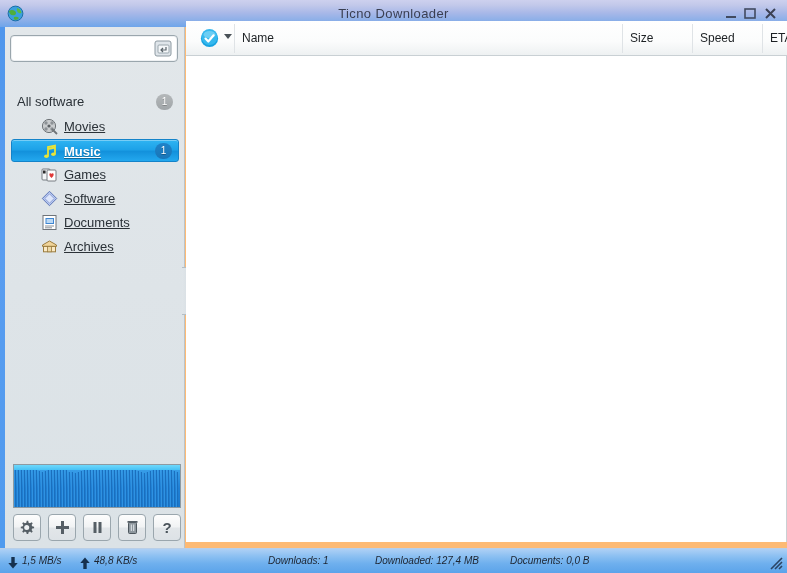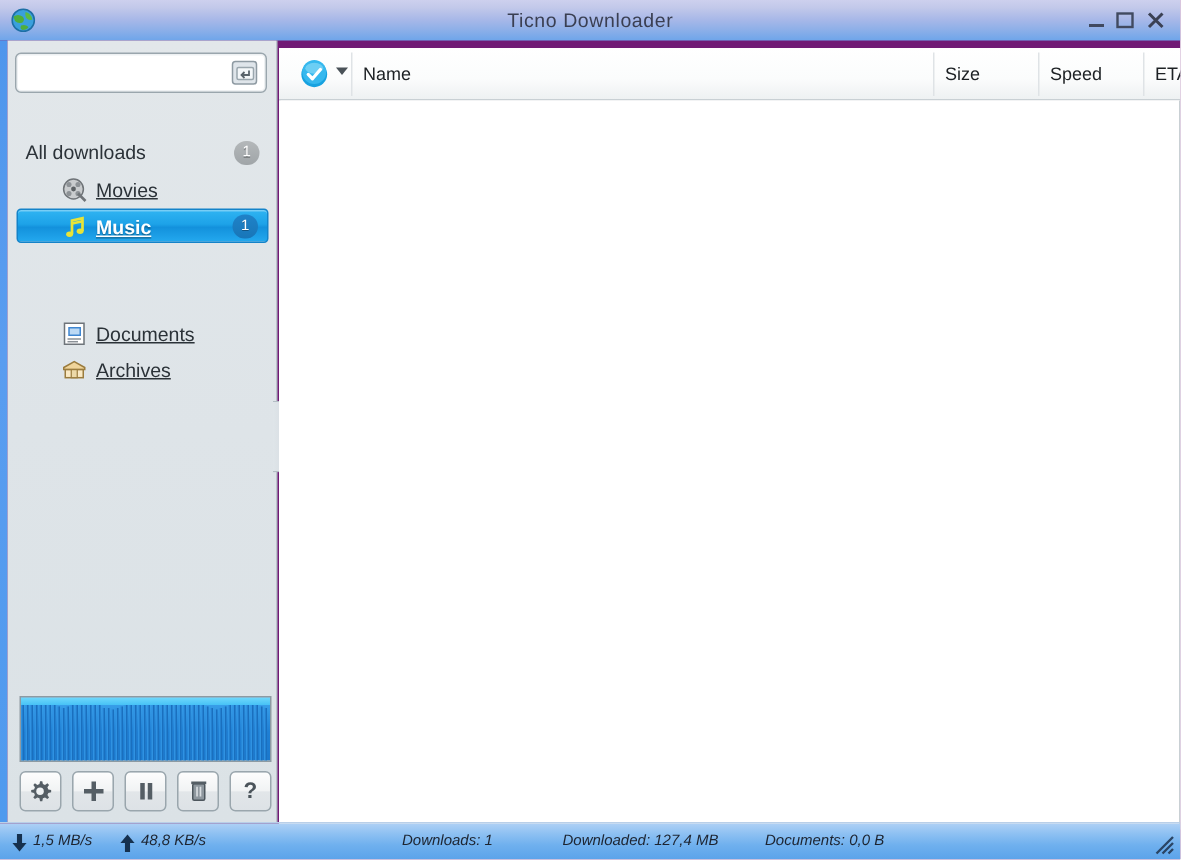--- a/index.html
+++ b/index.html
@@ -7,21 +7,21 @@
     width: 787px; height: 573px;
     overflow: hidden;
     background: #ffffff;
     font-family: "Liberation Sans", sans-serif;
     -webkit-font-smoothing: none;
   }
   #app {
     position: relative;
     width: 787px; height: 573px;
     overflow: hidden;
-    background: #701a75;
+    background: #fdba74;
   }
 
   
   #titlebar {
     position: absolute; left: 0; top: 0;
     width: 787px; height: 27px;
     background: linear-gradient(to bottom, #cdd0ee 0%, #c3c9ea 18%, #a8b8e8 48%, #8fb0e8 72%, #6ea5ea 100%);
     overflow: hidden;
   }
   #app-icon {
@@ -189,21 +189,21 @@
     box-sizing: border-box;
   }
   #collapse-handle span {
     position: absolute; left: 0; top: 0;
     width: 100%; height: 48px; line-height: 48px;
     text-align: center; font-size: 10px; color: #7b858c;
   }
 
   
   #main {
-    position: absolute; left: 186px; top: 32px;
+    position: absolute; left: 186px; top: 21px;
     width: 601px; height: 521px;
     background: #ffffff;
   }
   #list-header {
     position: absolute; left: 0; top: 0;
     width: 601px; height: 35px;
     background: linear-gradient(to bottom, #ffffff 0%, #fbfcfc 60%, #eef1f2 100%);
     border-bottom: 1px solid #c9d0d4;
     box-sizing: border-box;
   }
@@ -295,21 +295,21 @@
       <div id="search-go">
         <svg width="22" height="21" viewBox="0 0 22 21">
           <rect x="3" y="3" width="16" height="15" rx="2" fill="#dfe5ea" stroke="#8e9aa2" stroke-width="1"></rect>
           <rect x="6" y="7" width="11" height="8" rx="1" fill="#f4f7f9" stroke="#9aa6ad" stroke-width="1"></rect>
           <path d="M14 9 L14 12 L9 12 M11 10 L9 12 L11 14" stroke="#5a646b" stroke-width="1.2" fill="none"></path>
         </svg>
       </div>
     </div>
 
     <div id="all-downloads">
-      <span class="lbl">All downloads</span>
+      <span class="lbl">All software</span>
       <span class="badge gray">1</span>
     </div>
 
     <div class="navitem" style="top:88px">
       <span class="ico">
         <svg width="17" height="17" viewBox="0 0 17 17">
           <circle cx="8" cy="8" r="6.6" fill="#c9ccce" stroke="#6f7478" stroke-width="1"></circle>
           <circle cx="8" cy="8" r="1.6" fill="#5c6164"></circle>
           <circle cx="5" cy="5" r="1.7" fill="#8d9296"></circle>
             <circle cx="11" cy="5" r="1.7" fill="#8d9296"></circle>
@@ -327,21 +327,41 @@
           <path d="M6 13 L6 4 L13 2.5 L13 11" fill="none" stroke="#e8e438" stroke-width="1.8"></path>
           <ellipse cx="4.4" cy="13.2" rx="2.3" ry="1.8" fill="#e8e438"></ellipse>
           <ellipse cx="11.4" cy="11.2" rx="2.3" ry="1.8" fill="#e8e438"></ellipse>
           <path d="M6 6 L13 4.5" stroke="#e8e438" stroke-width="1.8"></path>
         </svg>
       </span>
       <span class="lbl">Music</span>
       <span class="badge blue">1</span>
     </div>
 
-
+    <div class="navitem" style="top:136px">
+      <span class="ico">
+        <svg width="17" height="17" viewBox="0 0 17 17">
+          <rect x="1" y="3" width="8" height="11" rx="1" fill="#f4f6f8" stroke="#777d82" stroke-width="1"></rect>
+          <rect x="6" y="4" width="9" height="11" rx="1" fill="#ffffff" stroke="#777d82" stroke-width="1"></rect>
+          <path d="M10.5 12 q-2.2 -1.8 -2.2 -3.3 q0 -1.4 1.2 -1.4 q0.8 0 1 0.8 q0.2 -0.8 1 -0.8 q1.2 0 1.2 1.4 q0 1.5 -2.2 3.3z" fill="#e03a3a"></path>
+          <rect x="2" y="4.5" width="2.6" height="3" fill="#2c2c2c"></rect>
+        </svg>
+      </span>
+      <span class="lbl">Games</span>
+    </div>
+
+    <div class="navitem" style="top:160px">
+      <span class="ico">
+        <svg width="17" height="17" viewBox="0 0 17 17">
+          <path d="M8.5 1.3 L15.7 8.5 L8.5 15.7 L1.3 8.5 Z" fill="#b9c9f2" stroke="#5e77b5" stroke-width="1"></path>
+          <path d="M8.5 3.8 L13.2 8.5 L8.5 13.2 L3.8 8.5 Z" fill="#dde6fb" stroke="#7f93cc" stroke-width="0.8"></path>
+        </svg>
+      </span>
+      <span class="lbl">Software</span>
+    </div>
 
     <div class="navitem" style="top:184px">
       <span class="ico">
         <svg width="17" height="17" viewBox="0 0 17 17">
           <rect x="2" y="1.5" width="13" height="14" fill="#ffffff" stroke="#6e747a" stroke-width="1"></rect>
           <rect x="4.5" y="4" width="8.5" height="6" fill="#3f86d1"></rect>
           <rect x="5.5" y="5" width="6.5" height="4" fill="#bcd9f4"></rect>
           <rect x="4" y="11.5" width="9" height="1" fill="#8b9197"></rect>
           <rect x="4" y="13.3" width="7" height="1" fill="#8b9197"></rect>
         </svg>

